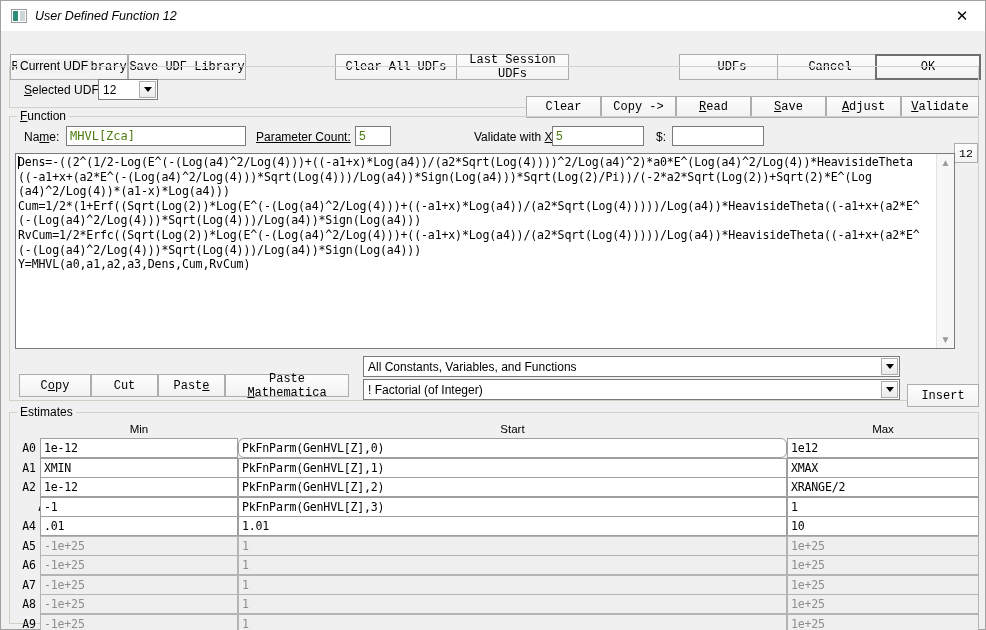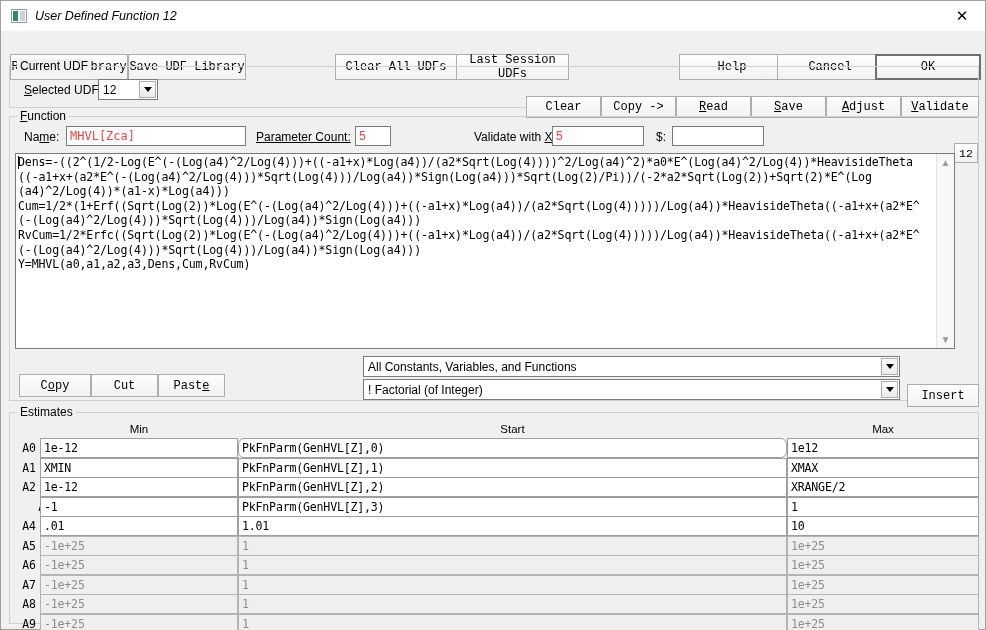--- a/index.html
+++ b/index.html
@@ -112,21 +112,21 @@
   .field {
     position: absolute;
     background: #fff;
     border: 1px solid #7a7a7a;
     box-sizing: border-box;
     font-family: "Liberation Sans", sans-serif;
     font-size: 12px;
     padding: 0 3px;
     display: flex;
     align-items: center;
-    color: #ef4444;
+    color: #4d7c0f;
   }
   .field.mono {
     font-family: "DejaVu Sans Mono", monospace;
     font-size: 12px;
   }
   .combo {
     position: absolute;
     background: #fff;
     border: 1px solid #7a7a7a;
     box-sizing: border-box;
@@ -236,21 +236,21 @@
     <span class="title-icon"></span>
     <span class="title-text">User Defined Function 12</span>
     <span class="close-btn">✕</span>
   </div>
 
   <div class="toolbar">
     <div class="btn" style="left:9px;  width:118px;">Read UDF Library</div>
     <div class="btn" style="left:127px; width:118px;">Save UDF Library</div>
     <div class="btn" style="left:334px; width:122px;">Clear All UDFs</div>
     <div class="btn" style="left:455px; width:113px;">Last Session UDFs</div>
-    <div class="btn" style="left:678px; width:106px;">Help</div>
+    <div class="btn" style="left:678px; width:106px;">UDFs</div>
     <div class="btn" style="left:776px; width:106px;">Cancel</div>
     <div class="btn default" style="left:874px; width:106px;">OK</div>
   </div>
 
   <div class="group" style="left:8px; top:65px; width:970px; height:42px;">
     <span class="legend">Current UDF</span>
     <span class="lbl" style="left:14px; top:16px;"><u>S</u>elected UDF:</span>
     <div class="combo" style="left:88px; top:12px; width:60px; height:21px;">
       <span>12</span>
       <span class="arrowbox">
@@ -305,20 +305,23 @@
         <span class="arrow down">▼</span>
       </div>
     </div>
 
     <div class="btn" style="position:absolute; left:9px;   top:240px; width:72px; height:23px;">
         <span>C<u>o</u>py</span>
       </div>
     <div class="btn" style="position:absolute; left:81px;  top:240px; width:67px; height:23px;">Cut</div>
     <div class="btn" style="position:absolute; left:148px; top:240px; width:67px; height:23px;">
         <span>Past<u>e</u></span>
+      </div>
+    <div class="btn" style="position:absolute; left:215px; top:240px; width:124px; height:23px;">
+        <span>Paste <u>M</u>athematica</span>
       </div>
 
     <div class="combo" style="left:353px; top:239px; width:537px; height:21px;">
       <span>All Constants, Variables, and Functions</span>
       <span class="arrowbox">
           <span class="caret"></span>
         </span>
     </div>
     <div class="combo" style="left:353px; top:262px; width:537px; height:21px;">
       <span>! Factorial (of Integer)</span>

